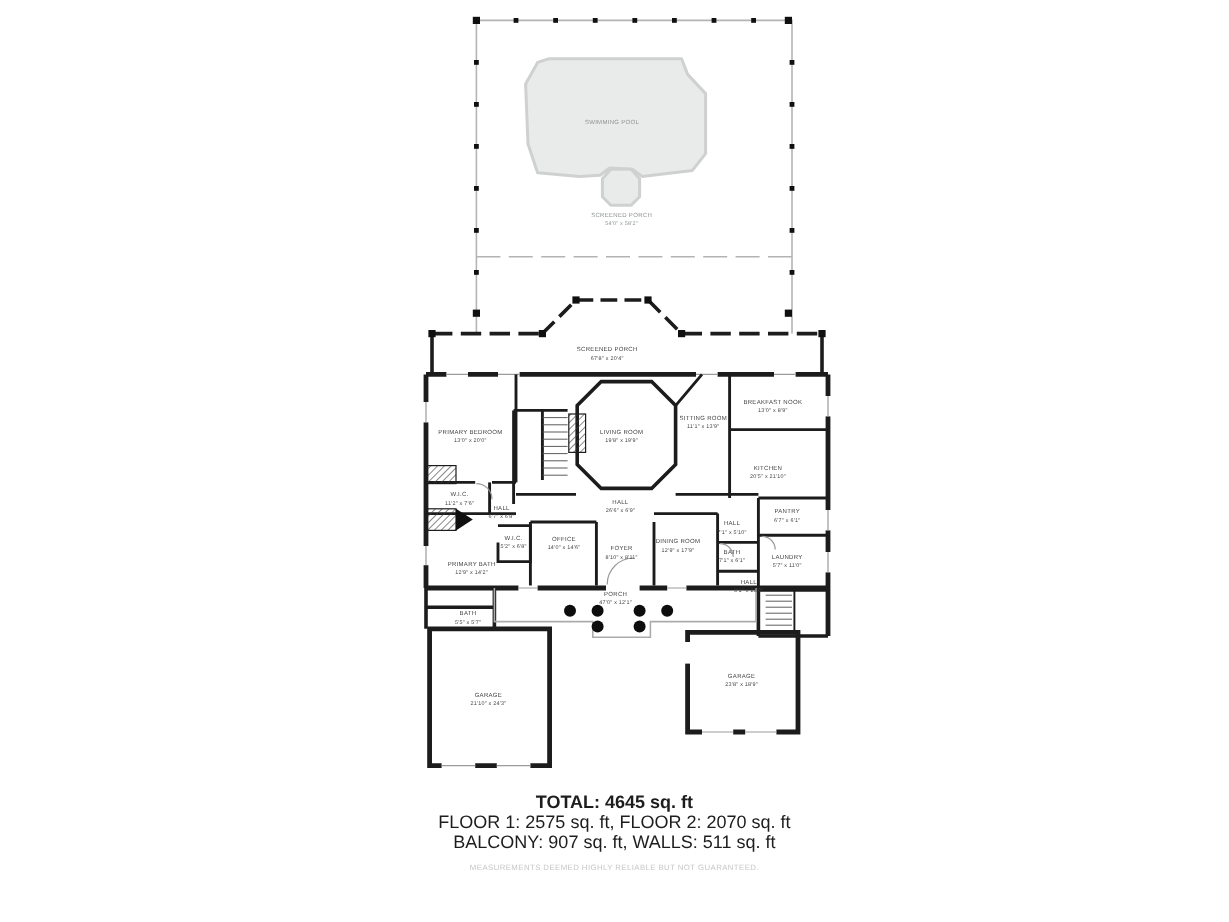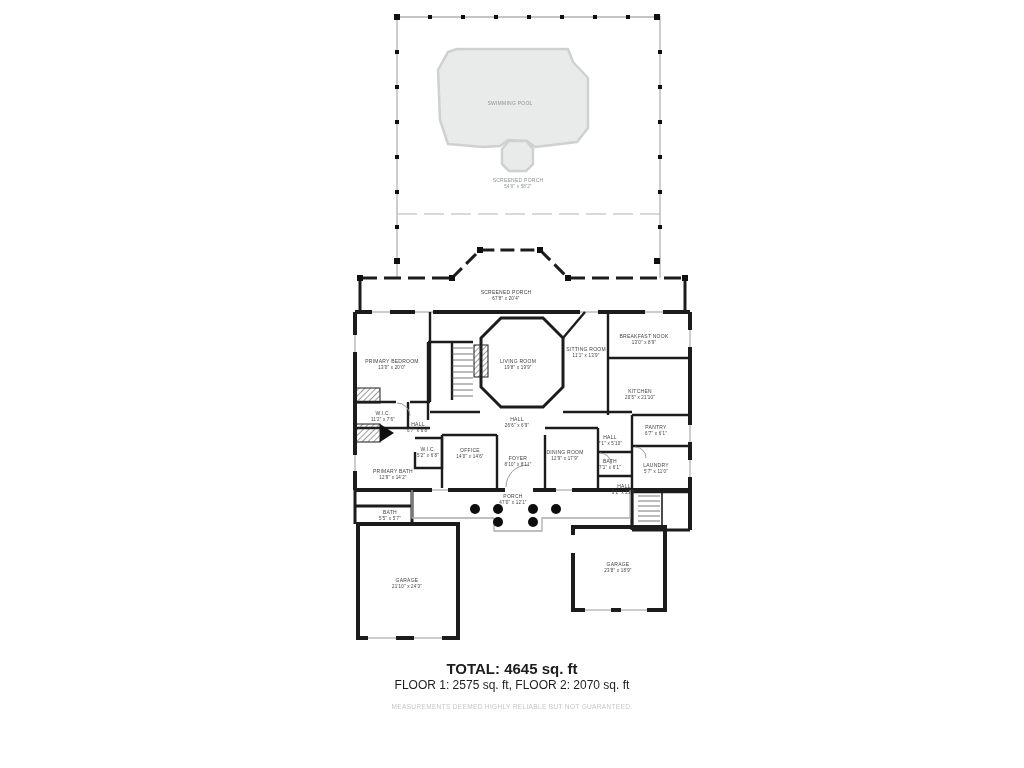--- a/index.html
+++ b/index.html
@@ -6,21 +6,21 @@
   #stage{position:relative;width:1024px;height:768px;background:#ffffff;overflow:hidden;
          font-family:"Liberation Sans", sans-serif;}
   svg{position:absolute;left:0;top:0;}
   .room-label{position:absolute;transform:translate(-50%,-50%);text-align:center;
               color:#3f3f3f;white-space:nowrap;line-height:1.35;pointer-events:none;}
   .room-label .rname{font-size:5px;letter-spacing:.25px;}
   .room-label .rdims{font-size:4.5px;letter-spacing:.2px;}
   .pool-text{color:#8d9292;}
   .footer{position:absolute;left:0;top:660px;width:1024px;text-align:center;color:#1d1d1d;}
   .footer .total{font-size:15px;font-weight:700;line-height:17px;}
-  .footer .line{font-size:12px;line-height:17px;}
+  .footer .line{font-size:15px;line-height:17px;}
   .footer .disclaimer{font-size:6.5px;letter-spacing:.35px;color:#c6c6c6;margin-top:9px;}
 </style>
 </head>
 <body>
 
 <div id="stage">
 
   <svg width="1024" height="768" viewBox="0 0 1024 768" aria-hidden="true">
     <defs>
       <pattern id="hatch" width="4" height="4" patternTransform="rotate(45)" patternUnits="userSpaceOnUse">
@@ -286,16 +286,17 @@
     <div class="rdims">21'10" x 24'3"</div>
   </div>
   <div class="room-label" style="left:618px;top:567px">
     <div class="rname">GARAGE</div>
     <div class="rdims">23'8" x 18'9"</div>
   </div>
 
   <div class="footer">
     <div class="total">TOTAL: 4645 sq. ft</div>
     <div class="line">FLOOR 1: 2575 sq. ft, FLOOR 2: 2070 sq. ft</div>
+    <div class="line">BALCONY: 907 sq. ft, WALLS: 511 sq. ft</div>
     <div class="disclaimer">MEASUREMENTS DEEMED HIGHLY RELIABLE BUT NOT GUARANTEED.</div>
   </div>
 
 </div>
 
 </body></html>

